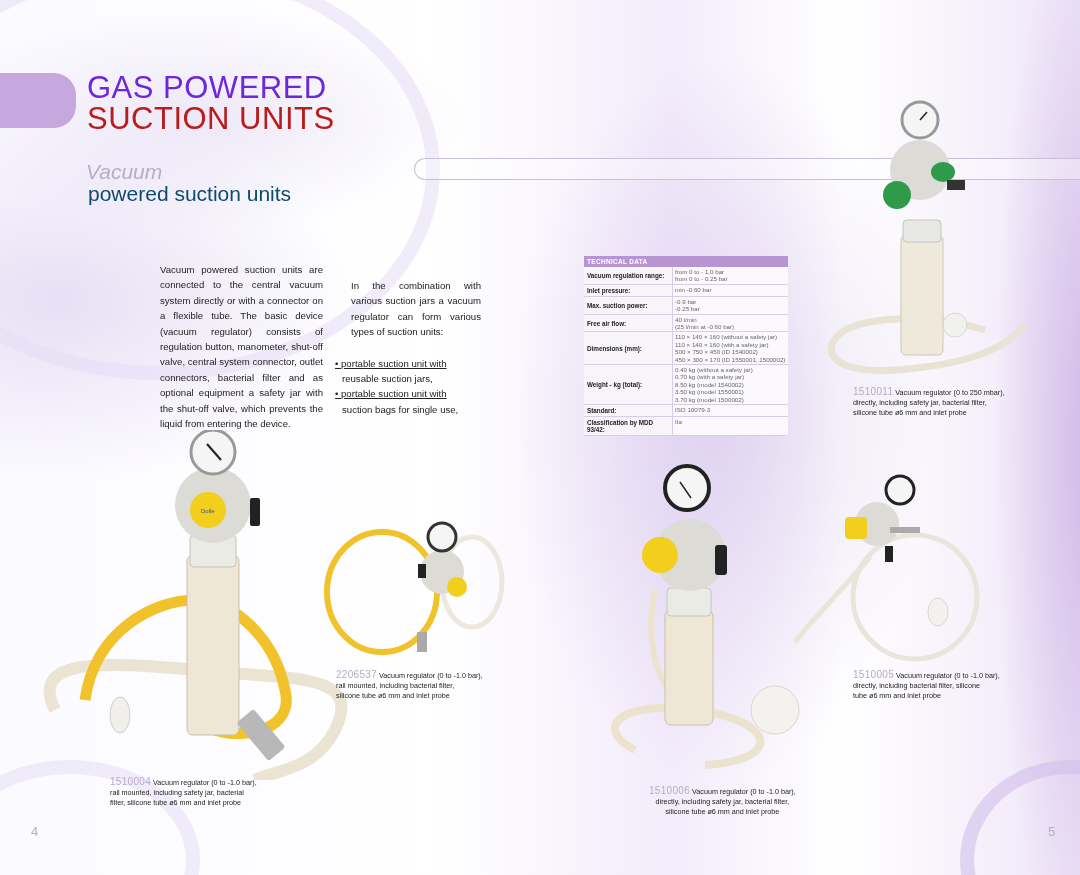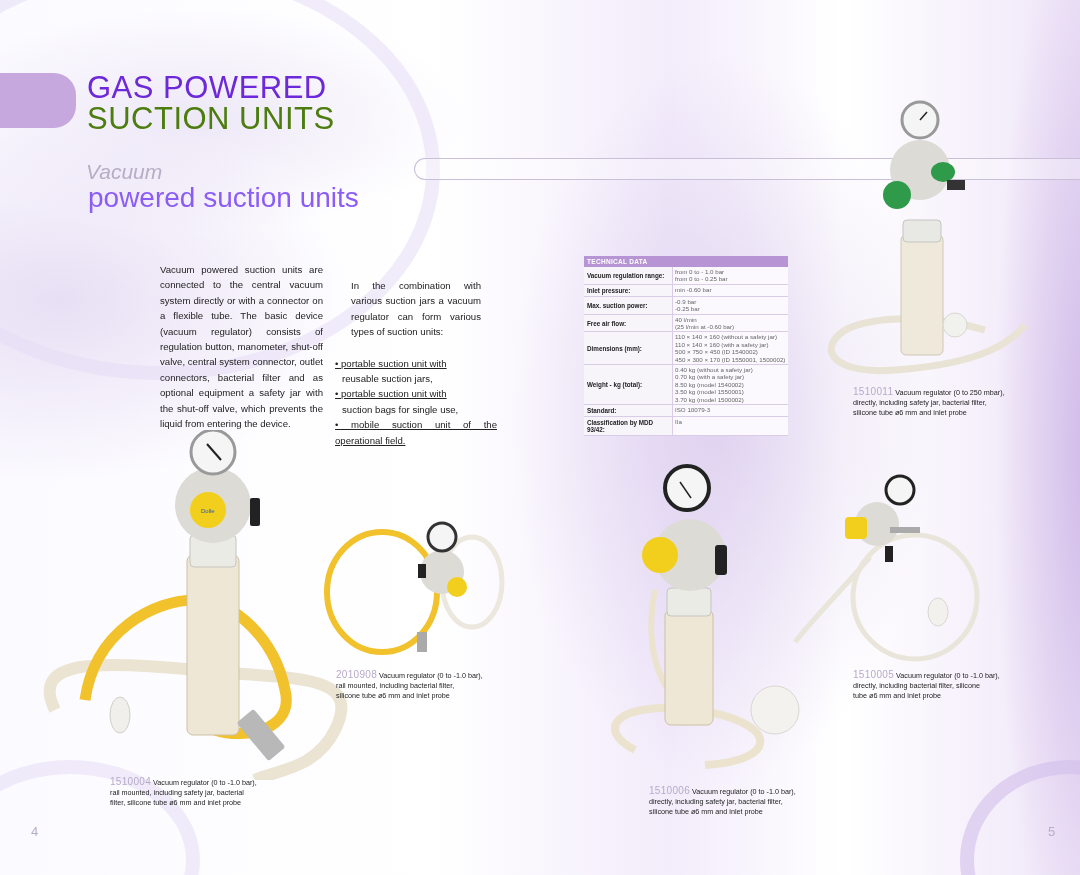--- a/index.html
+++ b/index.html
@@ -27,29 +27,29 @@
     position: absolute; left: 0; top: 73px; width: 76px; height: 55px;
     background: #c7a8de;
     border-radius: 0 22px 22px 0;
   }
   .title1 {
     position: absolute; left: 87px; top: 70px;
     font-size: 31px; color: #6d28d9; letter-spacing: 0.5px;
   }
   .title2 {
     position: absolute; left: 87px; top: 101px;
-    font-size: 31px; color: #4d7c0f; letter-spacing: 0.5px;
+    font-size: 31px; color: #b91c1c; letter-spacing: 0.5px;
   }
   .sub1 {
     position: absolute; left: 86px; top: 160px;
     font-size: 21px; color: #b8adc6; font-style: italic;
   }
   .sub2 {
     position: absolute; left: 88px; top: 182px;
-    font-size: 28px; color: #8b5cf6;
+    font-size: 21px; color: #0c4a6e;
   }
   .rule-bar {
     position: absolute; left: 414px; top: 158px; width: 680px; height: 22px;
     border: 1.5px solid #c9bfd8; border-right: none;
     border-radius: 11px 0 0 11px;
     background: rgba(255,255,255,0.35);
   }
   .body-col {
     position: absolute; top: 262px;
     font-size: 9.6px; line-height: 15.4px; color: #222;
@@ -98,21 +98,20 @@
 <div class="rule-bar"></div>
 
 <div class="body-col col1">Vacuum powered suction units are connected to the central vacuum system directly or with a connector on a flexible tube. The basic device (vacuum regulator) consists of regulation button, manometer, shut-off valve, central system connector, outlet connectors, bacterial filter and as optional equipment a safety jar with the shut-off valve, which prevents the liquid from entering the device.</div>
 
 <div class="body-col col2">
   <p>In the combination with various suction jars a vacuum regulator can form various types of suction units:</p>
   <div class="bullet">• portable suction unit with</div>
   <div class="indent">reusable suction jars,</div>
   <div class="bullet">• portable suction unit with</div>
   <div class="indent">suction bags for single use,</div>
-  <div class="bullet">• mobile suction unit of the operational field.</div>
 </div>
 
 <div class="tech">
   <div class="tech-head">TECHNICAL DATA</div>
   <div class="tech-row">
     <div class="k">Vacuum regulation range:</div>
     <div class="v">
       <div>from 0 to - 1.0 bar</div>
       <div>from 0 to - 0.25 bar</div>
     </div>
@@ -233,32 +232,32 @@
   <ellipse cx="148" cy="140" rx="10" ry="14" fill="#f2f1ee" stroke="#d8d8d0"></ellipse>
 </svg>
 
 <div class="caption" style="left:853px; top:387px;">
   <div><span class="code">1510011</span><span>Vacuum regulator (0 to 250 mbar),</span></div>
   <div>directly, including safety jar, bacterial filter,</div>
   <div>silicone tube ø6 mm and inlet probe</div>
 </div>
 
 <div class="caption" style="left:336px; top:670px;">
-  <div><span class="code">2010908</span><span>Vacuum regulator (0 to -1.0 bar),</span></div>
+  <div><span class="code">2206537</span><span>Vacuum regulator (0 to -1.0 bar),</span></div>
   <div>rail mounted, including bacterial filter,</div>
   <div>silicone tube ø6 mm and inlet probe</div>
 </div>
 
 <div class="caption" style="left:110px; top:777px;">
   <div><span class="code">1510004</span><span>Vacuum regulator (0 to -1.0 bar),</span></div>
   <div>rail mounted, including safety jar, bacterial</div>
   <div>filter, silicone tube ø6 mm and inlet probe</div>
 </div>
 
-<div class="caption" style="left:649px; top:786px;">
+<div class="caption" style="left:649px; top:786px;text-align:center;">
   <div><span class="code">1510006</span><span>Vacuum regulator (0 to -1.0 bar),</span></div>
   <div>directly, including safety jar, bacterial filter,</div>
   <div>silicone tube ø6 mm and inlet probe</div>
 </div>
 
 <div class="caption" style="left:853px; top:670px;">
   <div><span class="code">1510005</span><span>Vacuum regulator (0 to -1.0 bar),</span></div>
   <div>directly, including bacterial filter, silicone</div>
   <div>tube ø6 mm and inlet probe</div>
 </div>

